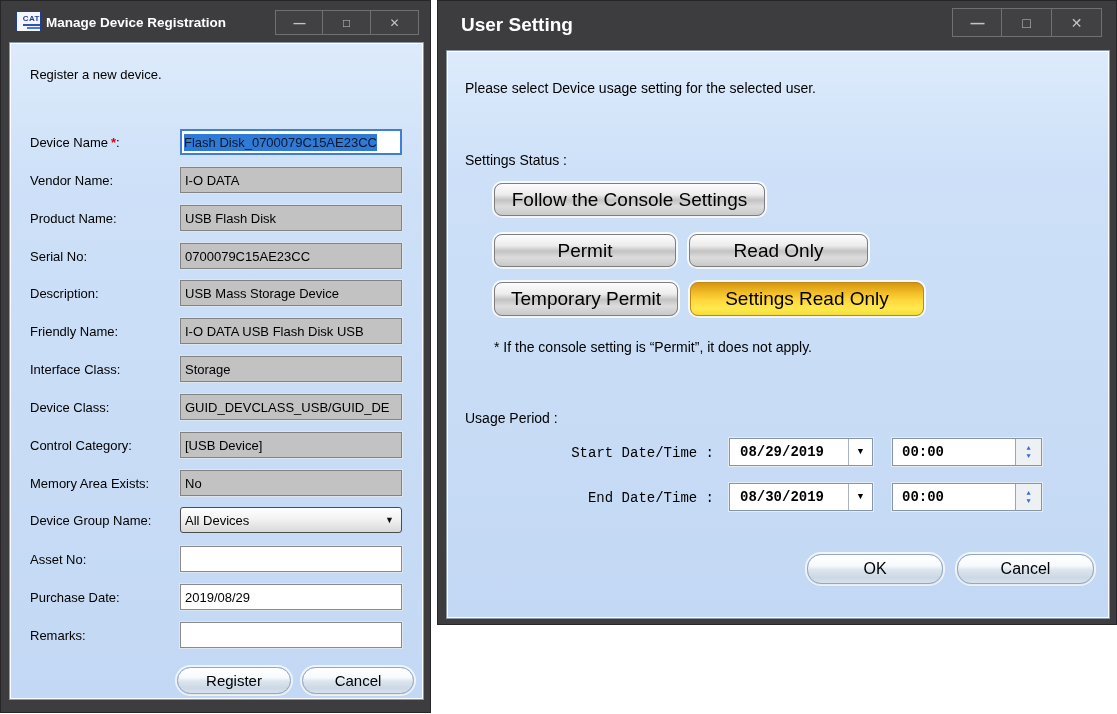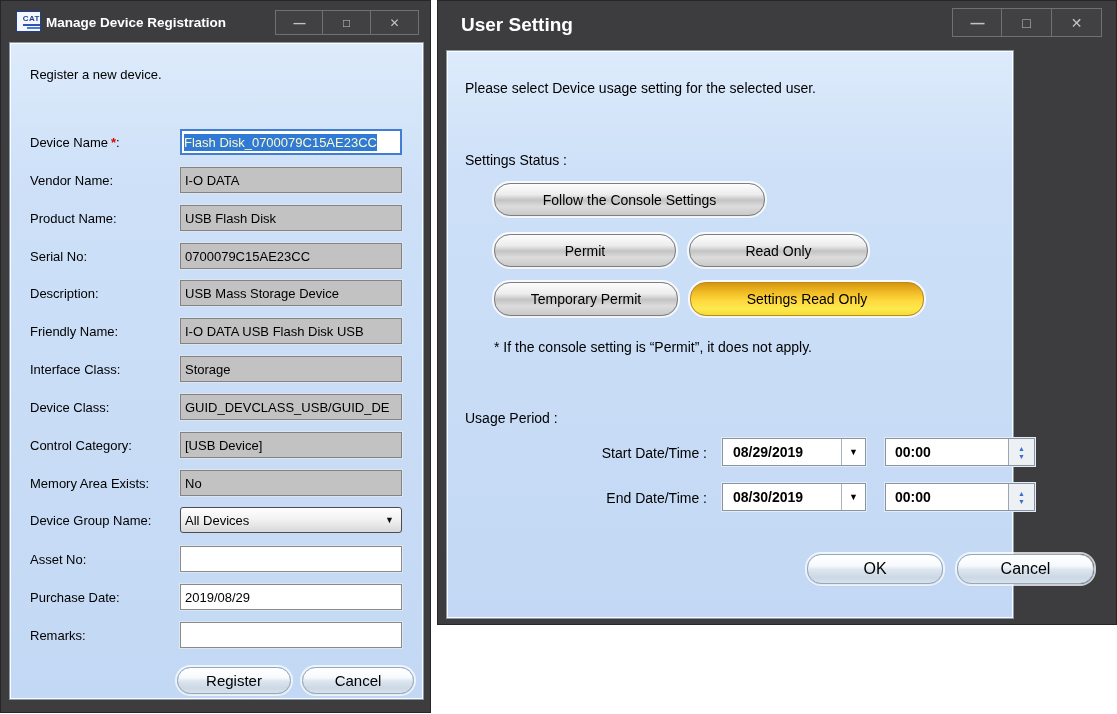--- a/index.html
+++ b/index.html
@@ -33,66 +33,66 @@
             display:flex; align-items:center; justify-content:center; color:#c3c3c3; cursor:default; }
   .winbtn:first-child { border-left-width:1px; }
   #win-left  .winbtn { width:48px; height:25px; font-size:12px; }
   #win-right .winbtn { width:50px; height:29px; font-size:14px; }
   .winbtn .min-glyph { font-weight:700; letter-spacing:-1px; }
 
   
   .panel { position:absolute; background:linear-gradient(180deg,#ddebfb 0%, #cde0f8 22%, #c3d8f4 100%);
            border:1px solid #8b97a3; box-shadow: inset 0 0 0 1px rgba(255,255,255,0.9); }
   #win-left  .panel { left:8px; top:41px; width:415px; height:658px; }
-  #win-right .panel { left:8px; top:49px; width:568px; height:569px; }
+  #win-right .panel { left:8px; top:49px; width:664px; height:569px; }
 
   
   .intro { position:absolute; left:20px; top:24px; font-size:13px; }
   .lrow { position:absolute; left:20px; width:372px; height:26px; }
   .llabel { position:absolute; left:0; top:6px; font-size:13px; white-space:nowrap; }
   .req { color:#e00000; font-weight:700; padding-left:3px; }
   .lfield { position:absolute; left:150px; width:222px; top:0; height:26px; font-size:13px;
             display:flex; align-items:center; padding:0 4px; overflow:hidden; white-space:nowrap; }
   .ro   { background:#c2c2c2; border:1px solid #838383; box-shadow:0 0 0 1px #dde5ee; }
   .wht  { background:#ffffff; border:1px solid #8a8a8a; box-shadow:0 0 0 1px #dde5ee; }
   .devname { background:#fff; border:2px solid #3f7ed4; padding:0 2px; }
-  .devname .sel { background:#2f7ad7; color:#fef9c3; padding:1px 0; }
+  .devname .sel { background:#2f7ad7; color:#0f172a; padding:1px 0; }
   .combo { background:linear-gradient(180deg,#ffffff 0%,#f1f1f1 50%,#d8d8d8 100%);
            border:1px solid #4c4c4c; border-radius:3px; }
   .combo .arrow { position:absolute; right:7px; top:7px; font-size:9px; color:#101010; }
 
   
   .pill { position:absolute; border-radius:14px; border:1px solid #93a7bd;
           background:linear-gradient(180deg,#ffffff 0%,#f7fafd 38%,#dde6ef 52%,#ccd8e5 80%,#d8e1eb 100%);
           box-shadow:0 0 0 2px rgba(255,255,255,0.75), 0 1px 2px rgba(60,80,110,0.4);
           display:flex; align-items:center; justify-content:center; cursor:default; }
   #btn-register { left:167px; top:624px; width:114px; height:27px; font-size:15px; }
   #btn-lcancel  { left:292px; top:624px; width:112px; height:27px; font-size:15px; }
   #btn-ok       { left:360px; top:503px; width:136px; height:30px; font-size:16px; }
   #btn-rcancel  { left:510px; top:503px; width:137px; height:30px; font-size:16px; }
 
   
   .prompt { position:absolute; left:18px; top:29px; font-size:14px; }
   .sect-label { position:absolute; font-size:14px; }
   #lbl-status { left:18px; top:101px; }
   #lbl-usage  { left:18px; top:359px; }
-  .sbtn { position:absolute; height:33px; border-radius:16px; border:1px solid #7e7e7e;
+  .sbtn { position:absolute; height:33px; border-radius:8px; border:1px solid #7e7e7e;
           background:linear-gradient(180deg,#fdfdfd 0%,#ececec 34%,#c3c3c3 52%,#dcdcdc 72%,#c9c9c9 100%);
           box-shadow:0 0 0 2px rgba(255,255,255,0.85), 0 1px 2px rgba(0,0,0,0.3);
-          display:flex; align-items:center; justify-content:center; font-size:14px; cursor:default; }
+          display:flex; align-items:center; justify-content:center; font-size:19px; cursor:default; }
   #sb-follow    { left:47px;  top:132px; width:271px; }
   #sb-permit    { left:47px;  top:183px; width:182px; }
   #sb-readonly  { left:242px; top:183px; width:179px; }
   #sb-tpermit   { left:47px;  top:231px; width:184px; height:34px; }
   #sb-treadonly { left:243px; top:231px; width:234px; height:34px; }
   .sbtn.selected { border-color:#bd8a12;
           background:linear-gradient(180deg,#d79510 0%,#f0bd27 30%,#ffd83e 55%,#ffe94e 80%,#f2dd3a 100%); }
   .note { position:absolute; left:47px; top:288px; font-size:14px; }
 
-  .drow { position:absolute; left:0; width:664px; height:30px; }
+  .drow { position:absolute; left:7px; width:664px; height:30px;font-family:Liberation Mono, monospace; }
   #row-start { top:387px; }
   #row-end   { top:432px; }
   .dlabel { position:absolute; left:0; width:260px; top:7px; text-align:right; font-size:14px; }
   .datebox { position:absolute; left:275px; width:144px; height:28px; background:#fff;
              border:1px solid #8796a6; box-shadow:0 0 0 1px #e4ebf2; font-size:14px; font-weight:700;
              display:flex; align-items:center; padding-left:10px; }
   .datebox .dd-btn { position:absolute; right:0; top:0; width:24px; height:100%;
              border-left:1px solid #aab4bf; display:flex; align-items:center; justify-content:center;
              font-size:9px; font-weight:400; }
   .timebox { position:absolute; left:438px; width:150px; height:28px; background:#fff;

